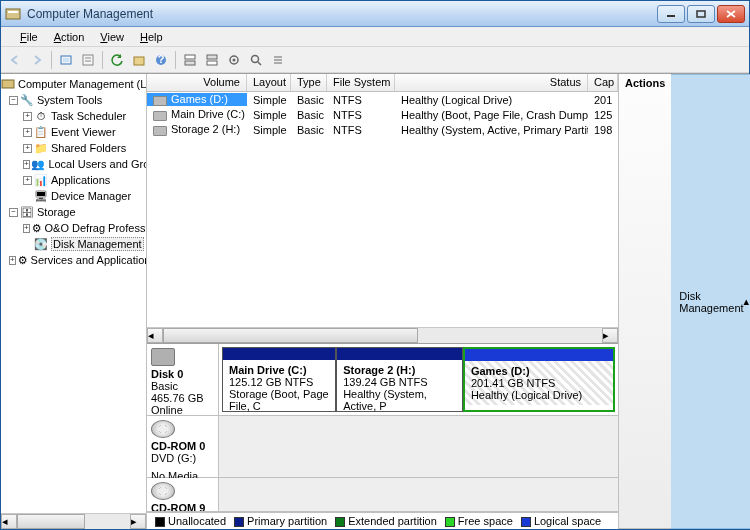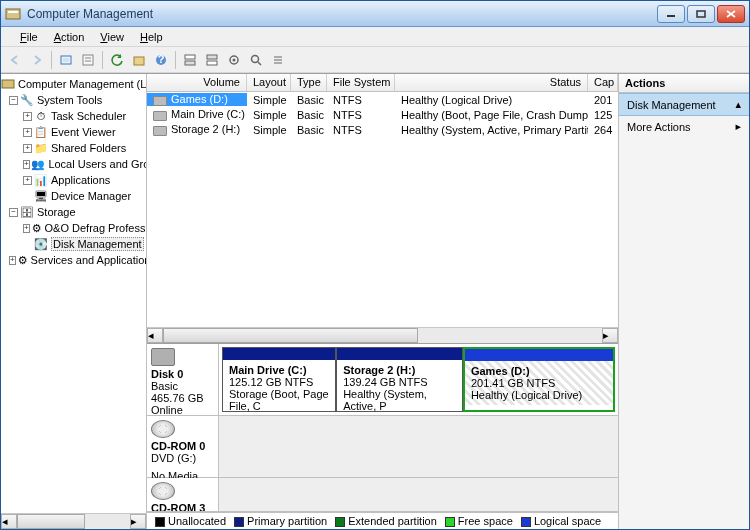--- a/index.html
+++ b/index.html
@@ -48,21 +48,21 @@
 .disk-info .ico.cd { border-radius:50%; background:radial-gradient(circle,#eee 30%, #bbb 32%,#eee 33%,#ccc 70%);}
 .disk-info b { font-weight:bold; display:block;}
 .disk-parts { flex:1; display:flex; padding:3px; gap:0; }
 .part { flex:1; border:1px solid #555; margin-right:0; background:#fff; }
 .part-head { height:12px; background:#0a1b8a; }
 .part-body { padding:4px 6px; }
 .part.sel { border:2px solid #1aa01a; }
 .part.sel .part-body { background:repeating-linear-gradient(45deg,#fff,#fff 3px,#e5e5e5 3px,#e5e5e5 6px);}
 .legend { height:18px; display:flex; align-items:center; gap:8px; padding:0 8px; border-top:1px solid #c0c0c0; font-size:10px;}
 .legend .sw { width:10px; height:10px; border:1px solid #333; display:inline-block; margin-right:3px; vertical-align:middle;}
-.actions { width:130px; background:#f4f4f4; display:flex; flex-direction:column;}
+.actions { width:130px; background:#f4f4f4; display:flex; flex-direction:row;}
 .actions-head { background:linear-gradient(#fdfdfd,#ececec); border-bottom:1px solid #c0c0c0; padding:3px 6px; font-weight:bold;}
 .actions-item { padding:4px 8px; display:flex; align-items:center; justify-content:space-between; cursor:pointer;}
 .actions-item.hl { background:#bfdcf2; border-top:1px solid #8fbde0; border-bottom:1px solid #8fbde0;}
 .tree-scroll { position:absolute; left:0; right:0; bottom:0; height:16px; background:#eaeaea; border-top:1px solid #c8c8c8; display:flex;}
 .tree-scroll .sbtn { width:16px; background:linear-gradient(#f8f8f8,#e0e0e0); border:1px solid #b0b0b0;}
 .tree-scroll .strack{flex:1;position:relative;}
 .tree-scroll .thumb{position:absolute;left:0;width:60%;top:0;bottom:0;background:linear-gradient(#f4f4f4,#d8d8d8);border:1px solid #a8a8a8;}
 svg { display:block; }
 .col-volume{width:100px}.col-layout{width:44px}.col-type{width:36px}.col-fs{width:68px}.col-status{flex:1}.col-cap{width:30px}
 </style>
@@ -298,21 +298,21 @@
               <div class="cell col-fs">NTFS</div>
               <div class="cell col-status">Healthy (Boot, Page File, Crash Dump, Primary Partition)</div>
               <div class="cell col-cap">125</div>
             </div>
             <div class="vrow">
               <div class="cell col-volume"><span class="vicon"></span>Storage 2 (H:)</div>
               <div class="cell col-layout">Simple</div>
               <div class="cell col-type">Basic</div>
               <div class="cell col-fs">NTFS</div>
               <div class="cell col-status">Healthy (System, Active, Primary Partition)</div>
-              <div class="cell col-cap">264</div>
+              <div class="cell col-cap">198</div>
             </div>
           </div>
         <div class="vscroll">
             <div class="sbtn">◂</div>
             <div class="strack">
               <div class="thumb"></div>
             </div>
             <div class="sbtn">▸</div>
           </div>
       </div>
@@ -359,21 +359,21 @@
             <b>CD-ROM 0</b>
             <div>DVD (G:)</div>
             <div style="height:6px"></div>
             <div>No Media</div>
           </div>
           <div class="disk-parts" style="background:#eee"></div>
         </div>
         <div class="disk-row" style="height:36px;overflow:hidden">
           <div class="disk-info">
             <div class="ico cd"></div>
-            <b>CD-ROM 3</b>
+            <b>CD-ROM 9</b>
 
           </div>
           <div class="disk-parts" style="background:#eee"></div>
         </div>
         <div class="legend">
           <span><span class="sw" style="background:#000"></span><span>Unallocated</span></span>
           <span><span class="sw" style="background:#0a1b8a"></span><span>Primary partition</span></span>
           <span><span class="sw" style="background:#0a7a1a"></span><span>Extended partition</span></span>
           <span><span class="sw" style="background:#2ad62a"></span><span>Free space</span></span>
           <span><span class="sw" style="background:#1a3ad6"></span><span>Logical space</span></span>

